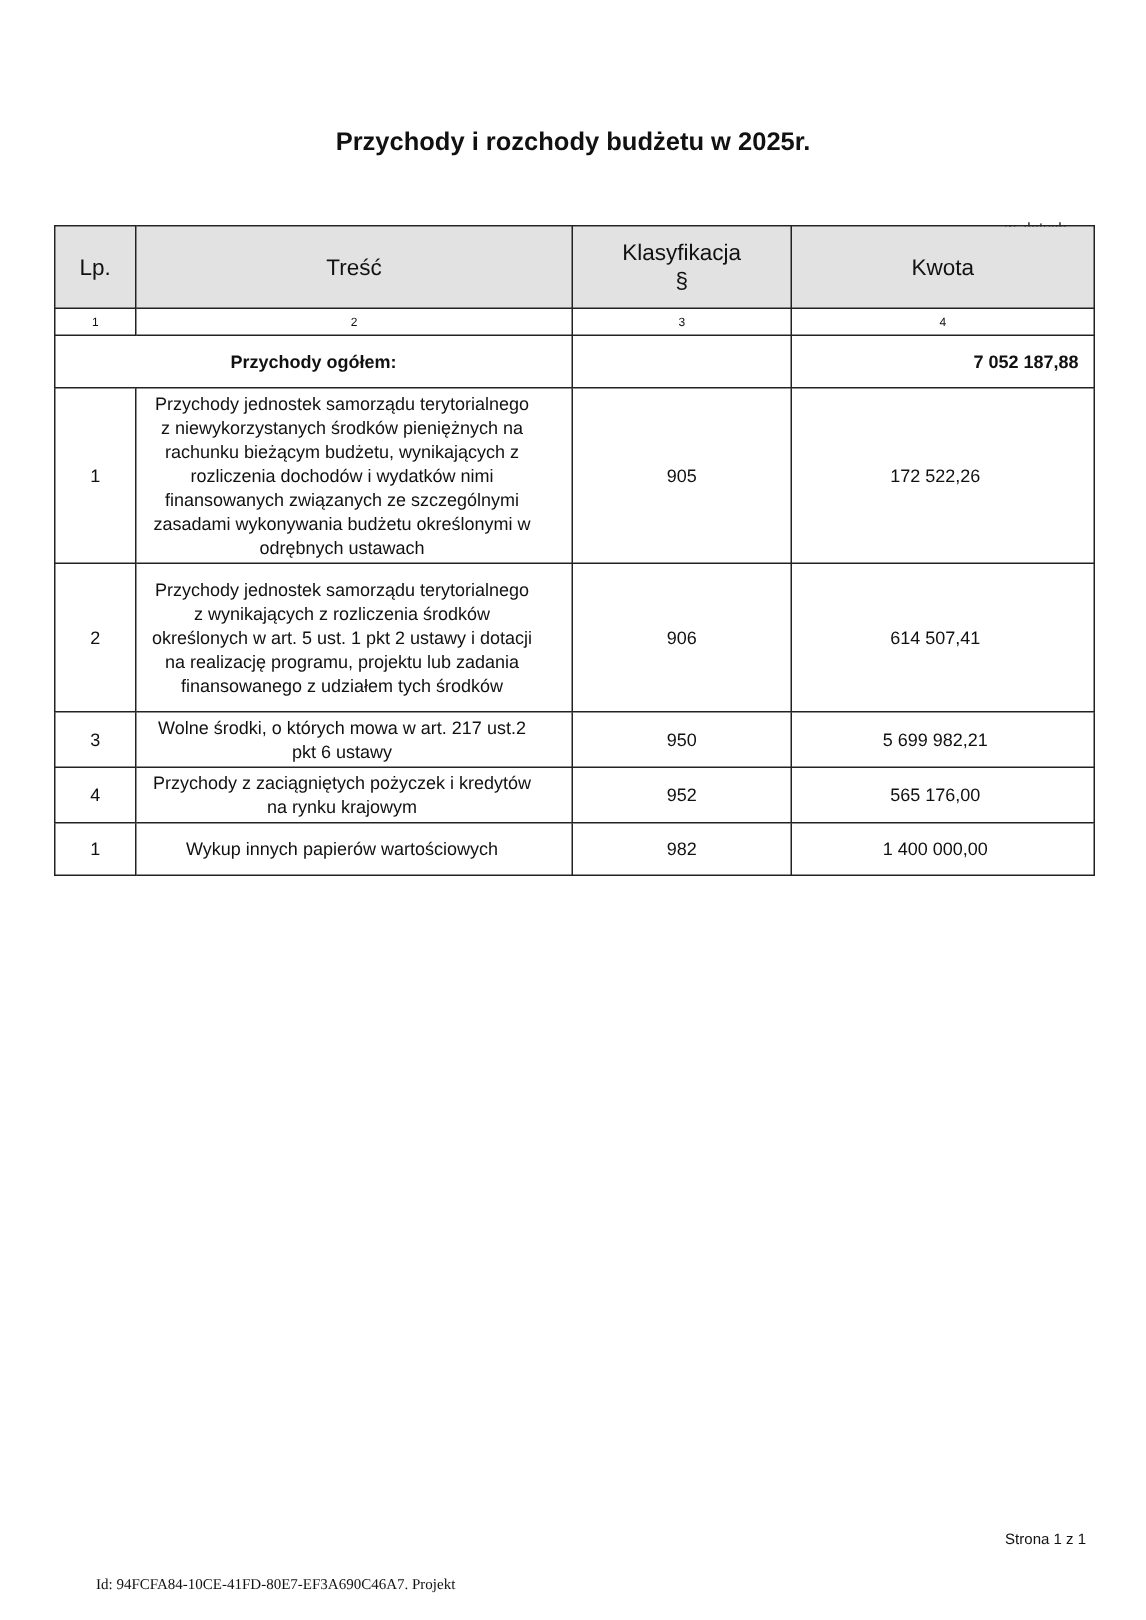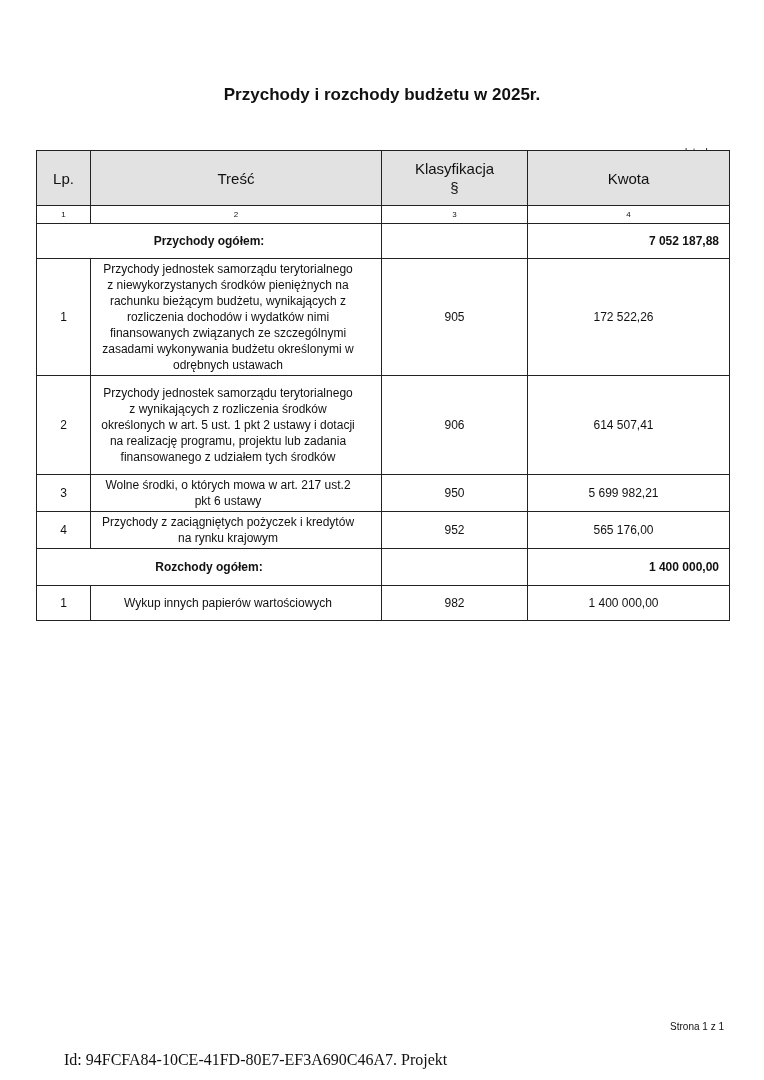--- a/index.html
+++ b/index.html
@@ -10,21 +10,21 @@
     td, th { border: 1px solid #222; font-size: 12px; padding: 0; }
     th { background: #e2e2e2; font-weight: normal; font-size: 15px; height: 54px; text-align: center; line-height: 19px; }
     tr.colnum td { font-size: 8px; height: 17px; text-align: center; }
     tr.sum td { font-weight: bold; height: 34px; }
     .c { text-align: center; }
     .r { text-align: right; padding-right: 10px; }
     .desc { padding: 2px 6px 2px 8px; line-height: 16px; }
     .desc span { display: block; width: 258px; }
     tr.item td { vertical-align: middle; text-align: center; }
     .footer-page { position: absolute; top: 1021px; right: 40px; font-size: 10px; margin-left: 41px; }
-    .footer-id { position: absolute; top: 1051px; left: 64px; font-family: "Liberation Serif", serif; font-size: 16px; }
+    .footer-id { position: absolute; top: 1051px; left: 64px; font-family: "Liberation Serif", serif; font-size: 10px; }
     .footer-strona { position: absolute; top: 1104px; right: 64px; font-family: "Liberation Serif", serif; font-size: 10px; }
   </style>
 </head>
 <body>
 
 <div class="title">Przychody i rozchody budżetu w 2025r.</div>
 <div class="unit">w złotych</div>
 
 <table>
   <colgroup>
@@ -79,25 +79,20 @@
     <td class="r">5 699 982,21</td>
   </tr>
   <tr class="item" style="height:37px">
     <td class="c">4</td>
     <td class="desc">
           <span>Przychody z zaciągniętych pożyczek i kredytów na rynku krajowym</span>
         </td>
     <td class="c">952</td>
     <td class="r">565 176,00</td>
   </tr>
-  <tr class="sum" style="height:37px">
-    <td colspan="2" class="c">Rozchody ogółem:</td>
-    <td></td>
-    <td class="r">1 400 000,00</td>
-  </tr>
   <tr class="item" style="height:35px">
     <td class="c">1</td>
     <td class="desc">
           <span>Wykup innych papierów wartościowych</span>
         </td>
     <td class="c">982</td>
     <td class="r">1 400 000,00</td>
   </tr>
 </tbody>
   </table>

